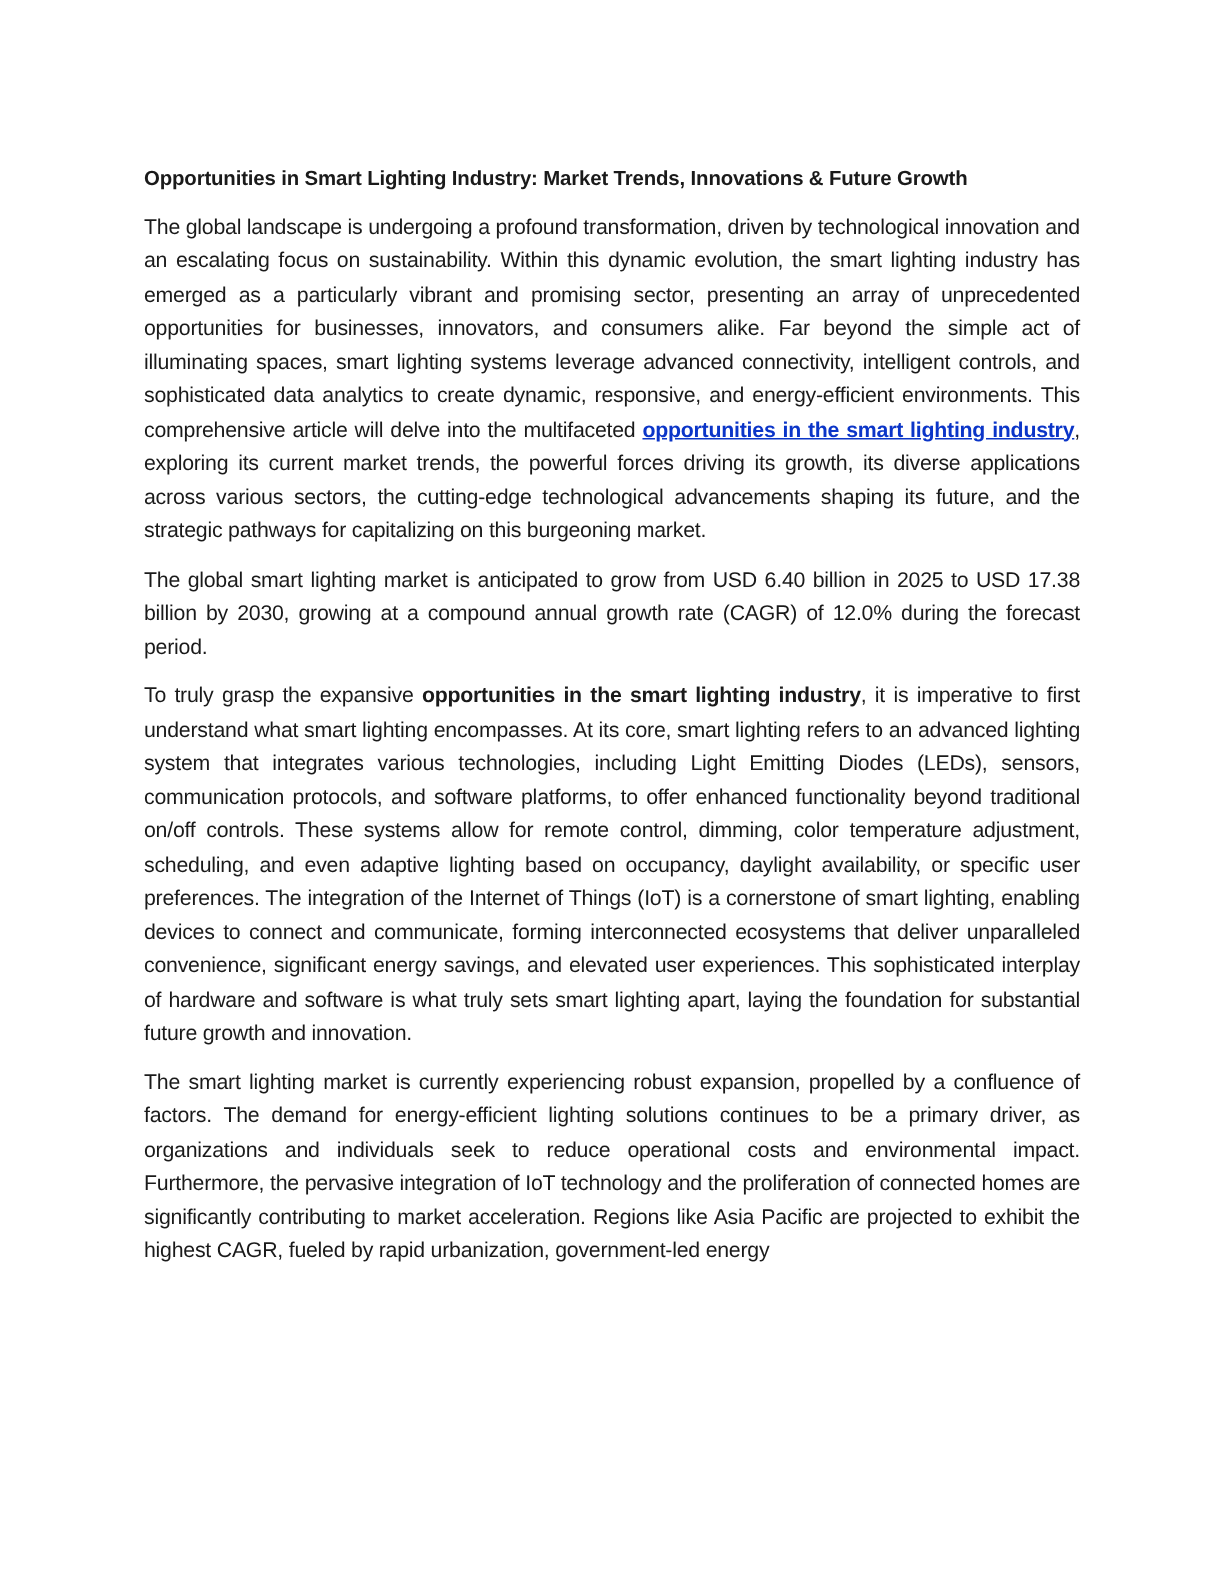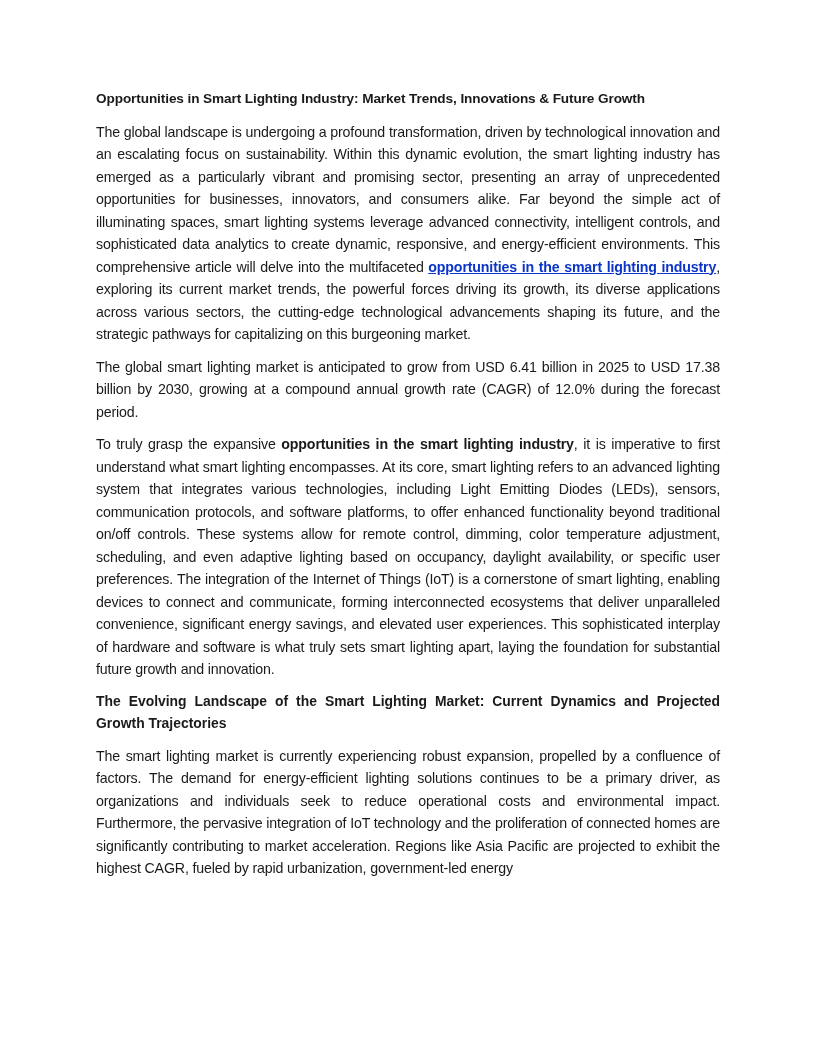--- a/index.html
+++ b/index.html
@@ -11,21 +11,21 @@
       width: 816px;
       height: 1056px;
       position: relative;
       overflow: hidden;
       font-family: "Liberation Sans", "DejaVu Sans", sans-serif;
       color: #1a1a1a;
     }
     .page {
       position: absolute;
       left: 96px;
-      top: 88px;
+      top: 108px;
       width: 624px;
     }
     .doc-title {
       font-weight: bold;
       font-size: 13.6px;
       line-height: 22.5px;
       margin: 0 0 9px 0;
       letter-spacing: -0.1px;
     }
     p {
@@ -53,21 +53,20 @@
   </style>
 </head>
 <body>
 
 <div class="page">
 
   <div class="doc-title">Opportunities in Smart Lighting Industry: Market Trends, Innovations &amp; Future Growth</div>
 
   <p><span>The global landscape is undergoing a profound transformation, driven by technological innovation and an escalating focus on sustainability. Within this dynamic evolution, the smart lighting industry has emerged as a particularly vibrant and promising sector, presenting an array of unprecedented opportunities for businesses, innovators, and consumers alike. Far beyond the simple act of illuminating spaces, smart lighting systems leverage advanced connectivity, intelligent controls, and sophisticated data analytics to create dynamic, responsive, and energy-efficient environments. This comprehensive article will delve into the multifaceted </span><a class="inline-link" href="#">opportunities in the smart lighting industry</a><span>, exploring its current market trends, the powerful forces driving its growth, its diverse applications across various sectors, the cutting-edge technological advancements shaping its future, and the strategic pathways for capitalizing on this burgeoning market.</span></p>
 
-  <p>The global smart lighting market is anticipated to grow from USD 6.41 billion in 2025 to USD 17.38 billion by 2030, growing at a compound annual growth rate (CAGR) of 12.0% during the forecast period.</p>
+  <p>The global smart lighting market is anticipated to grow from USD 6.40 billion in 2025 to USD 17.38 billion by 2030, growing at a compound annual growth rate (CAGR) of 12.0% during the forecast period.</p>
 
   <p><span>To truly grasp the expansive </span><b class="inline-bold">opportunities in the smart lighting industry</b><span>, it is imperative to first understand what smart lighting encompasses. At its core, smart lighting refers to an advanced lighting system that integrates various technologies, including Light Emitting Diodes (LEDs), sensors, communication protocols, and software platforms, to offer enhanced functionality beyond traditional on/off controls. These systems allow for remote control, dimming, color temperature adjustment, scheduling, and even adaptive lighting based on occupancy, daylight availability, or specific user preferences. The integration of the Internet of Things (IoT) is a cornerstone of smart lighting, enabling devices to connect and communicate, forming interconnected ecosystems that deliver unparalleled convenience, significant energy savings, and elevated user experiences. This sophisticated interplay of hardware and software is what truly sets smart lighting apart, laying the foundation for substantial future growth and innovation.</span></p>
 
-  <div class="section-heading">The Evolving Landscape of the Smart Lighting Market: Current Dynamics and Projected Growth Trajectories</div>
 
   <p>The smart lighting market is currently experiencing robust expansion, propelled by a confluence of factors. The demand for energy-efficient lighting solutions continues to be a primary driver, as organizations and individuals seek to reduce operational costs and environmental impact. Furthermore, the pervasive integration of IoT technology and the proliferation of connected homes are significantly contributing to market acceleration. Regions like Asia Pacific are projected to exhibit the highest CAGR, fueled by rapid urbanization, government-led energy</p>
 
 </div>
 
 </body></html>

